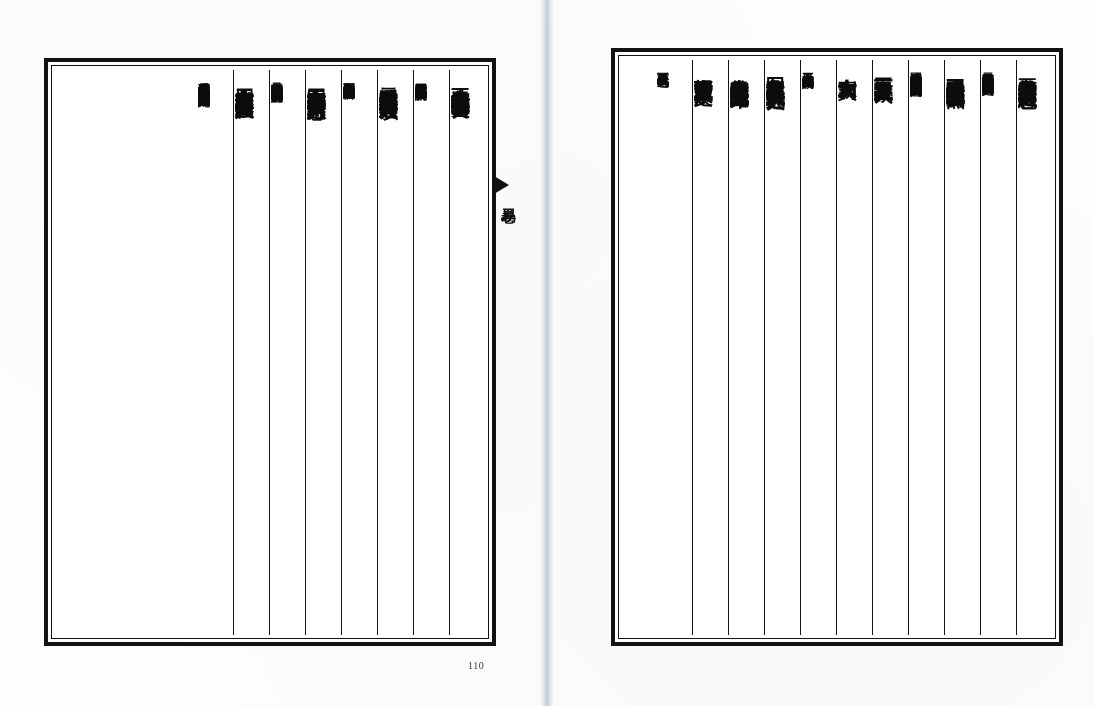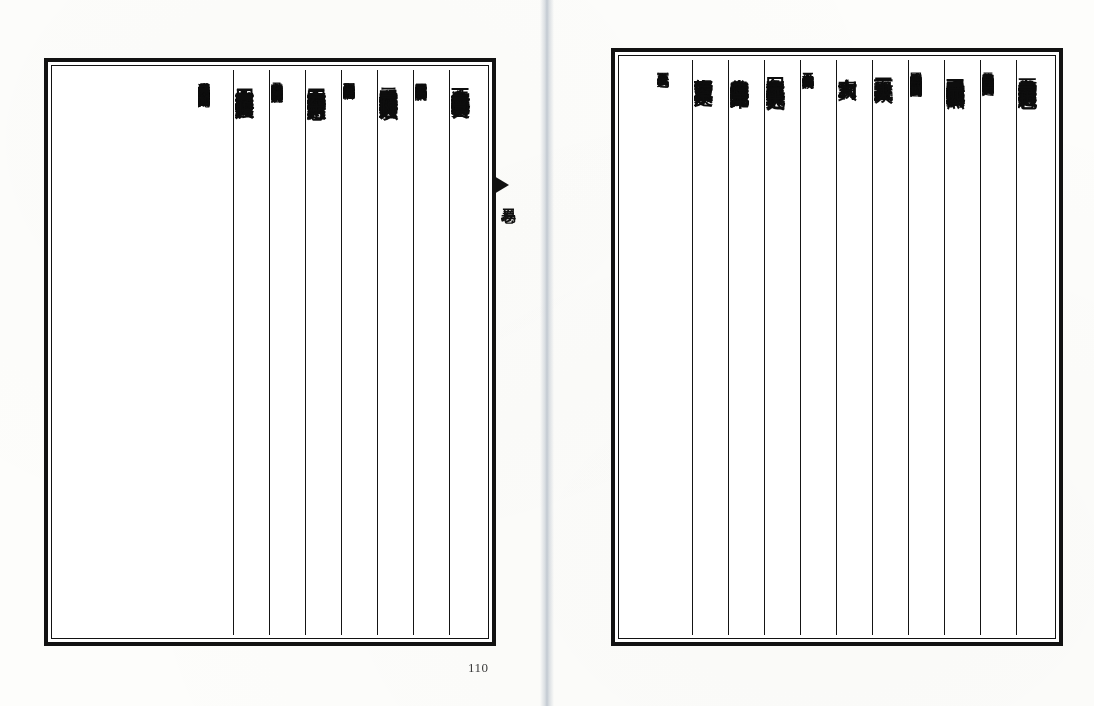--- a/index.html
+++ b/index.html
@@ -137,21 +137,21 @@
     width: 0; height: 0;
     border-top: 9px solid transparent;
     border-bottom: 9px solid transparent;
   }
   .fishtail.left  { left: 494px; top: 176px; border-left: 15px solid #111; }
 
   
   .folio {
     position: absolute;
     font-family: "Liberation Serif", "DejaVu Serif", serif;
-    font-size: 13px;
+    font-size: 10px;
     color: #3a3a3a;
     letter-spacing: 0.5px;
   }
   .folio.left  { left: 468px; top: 660px; }
 </style>
 </head>
 <body>
 
 <div id="scan">
 

